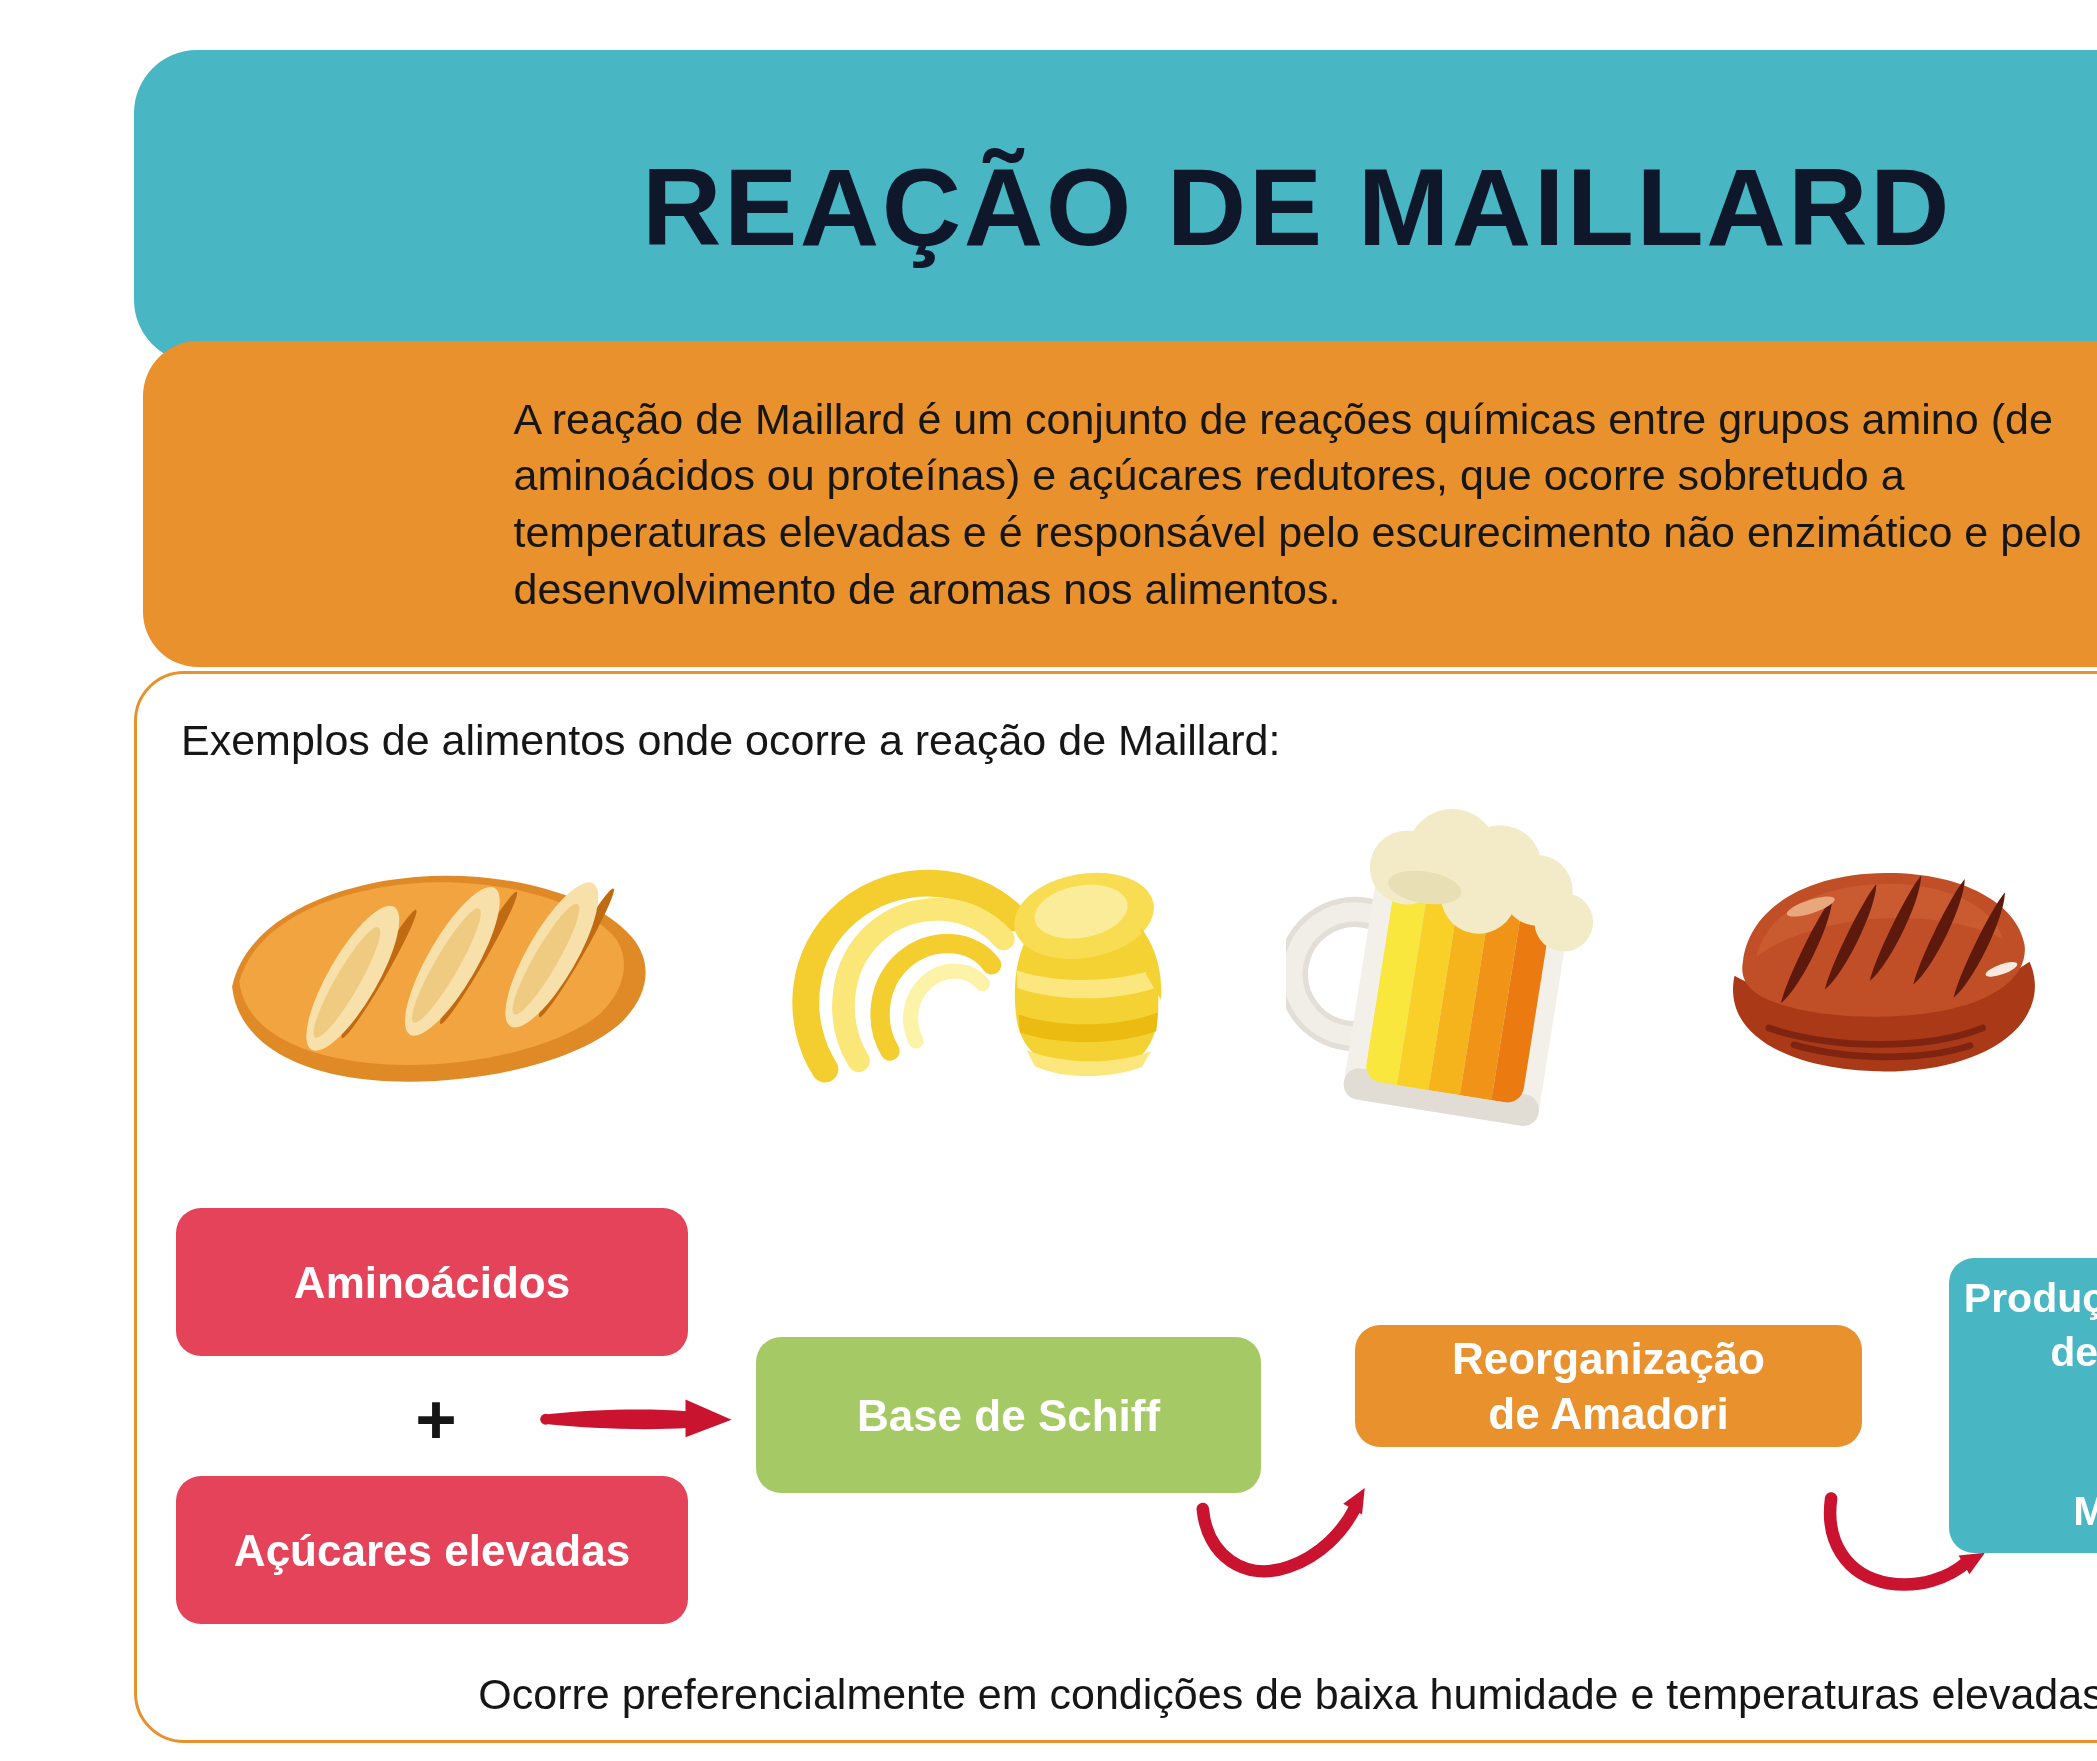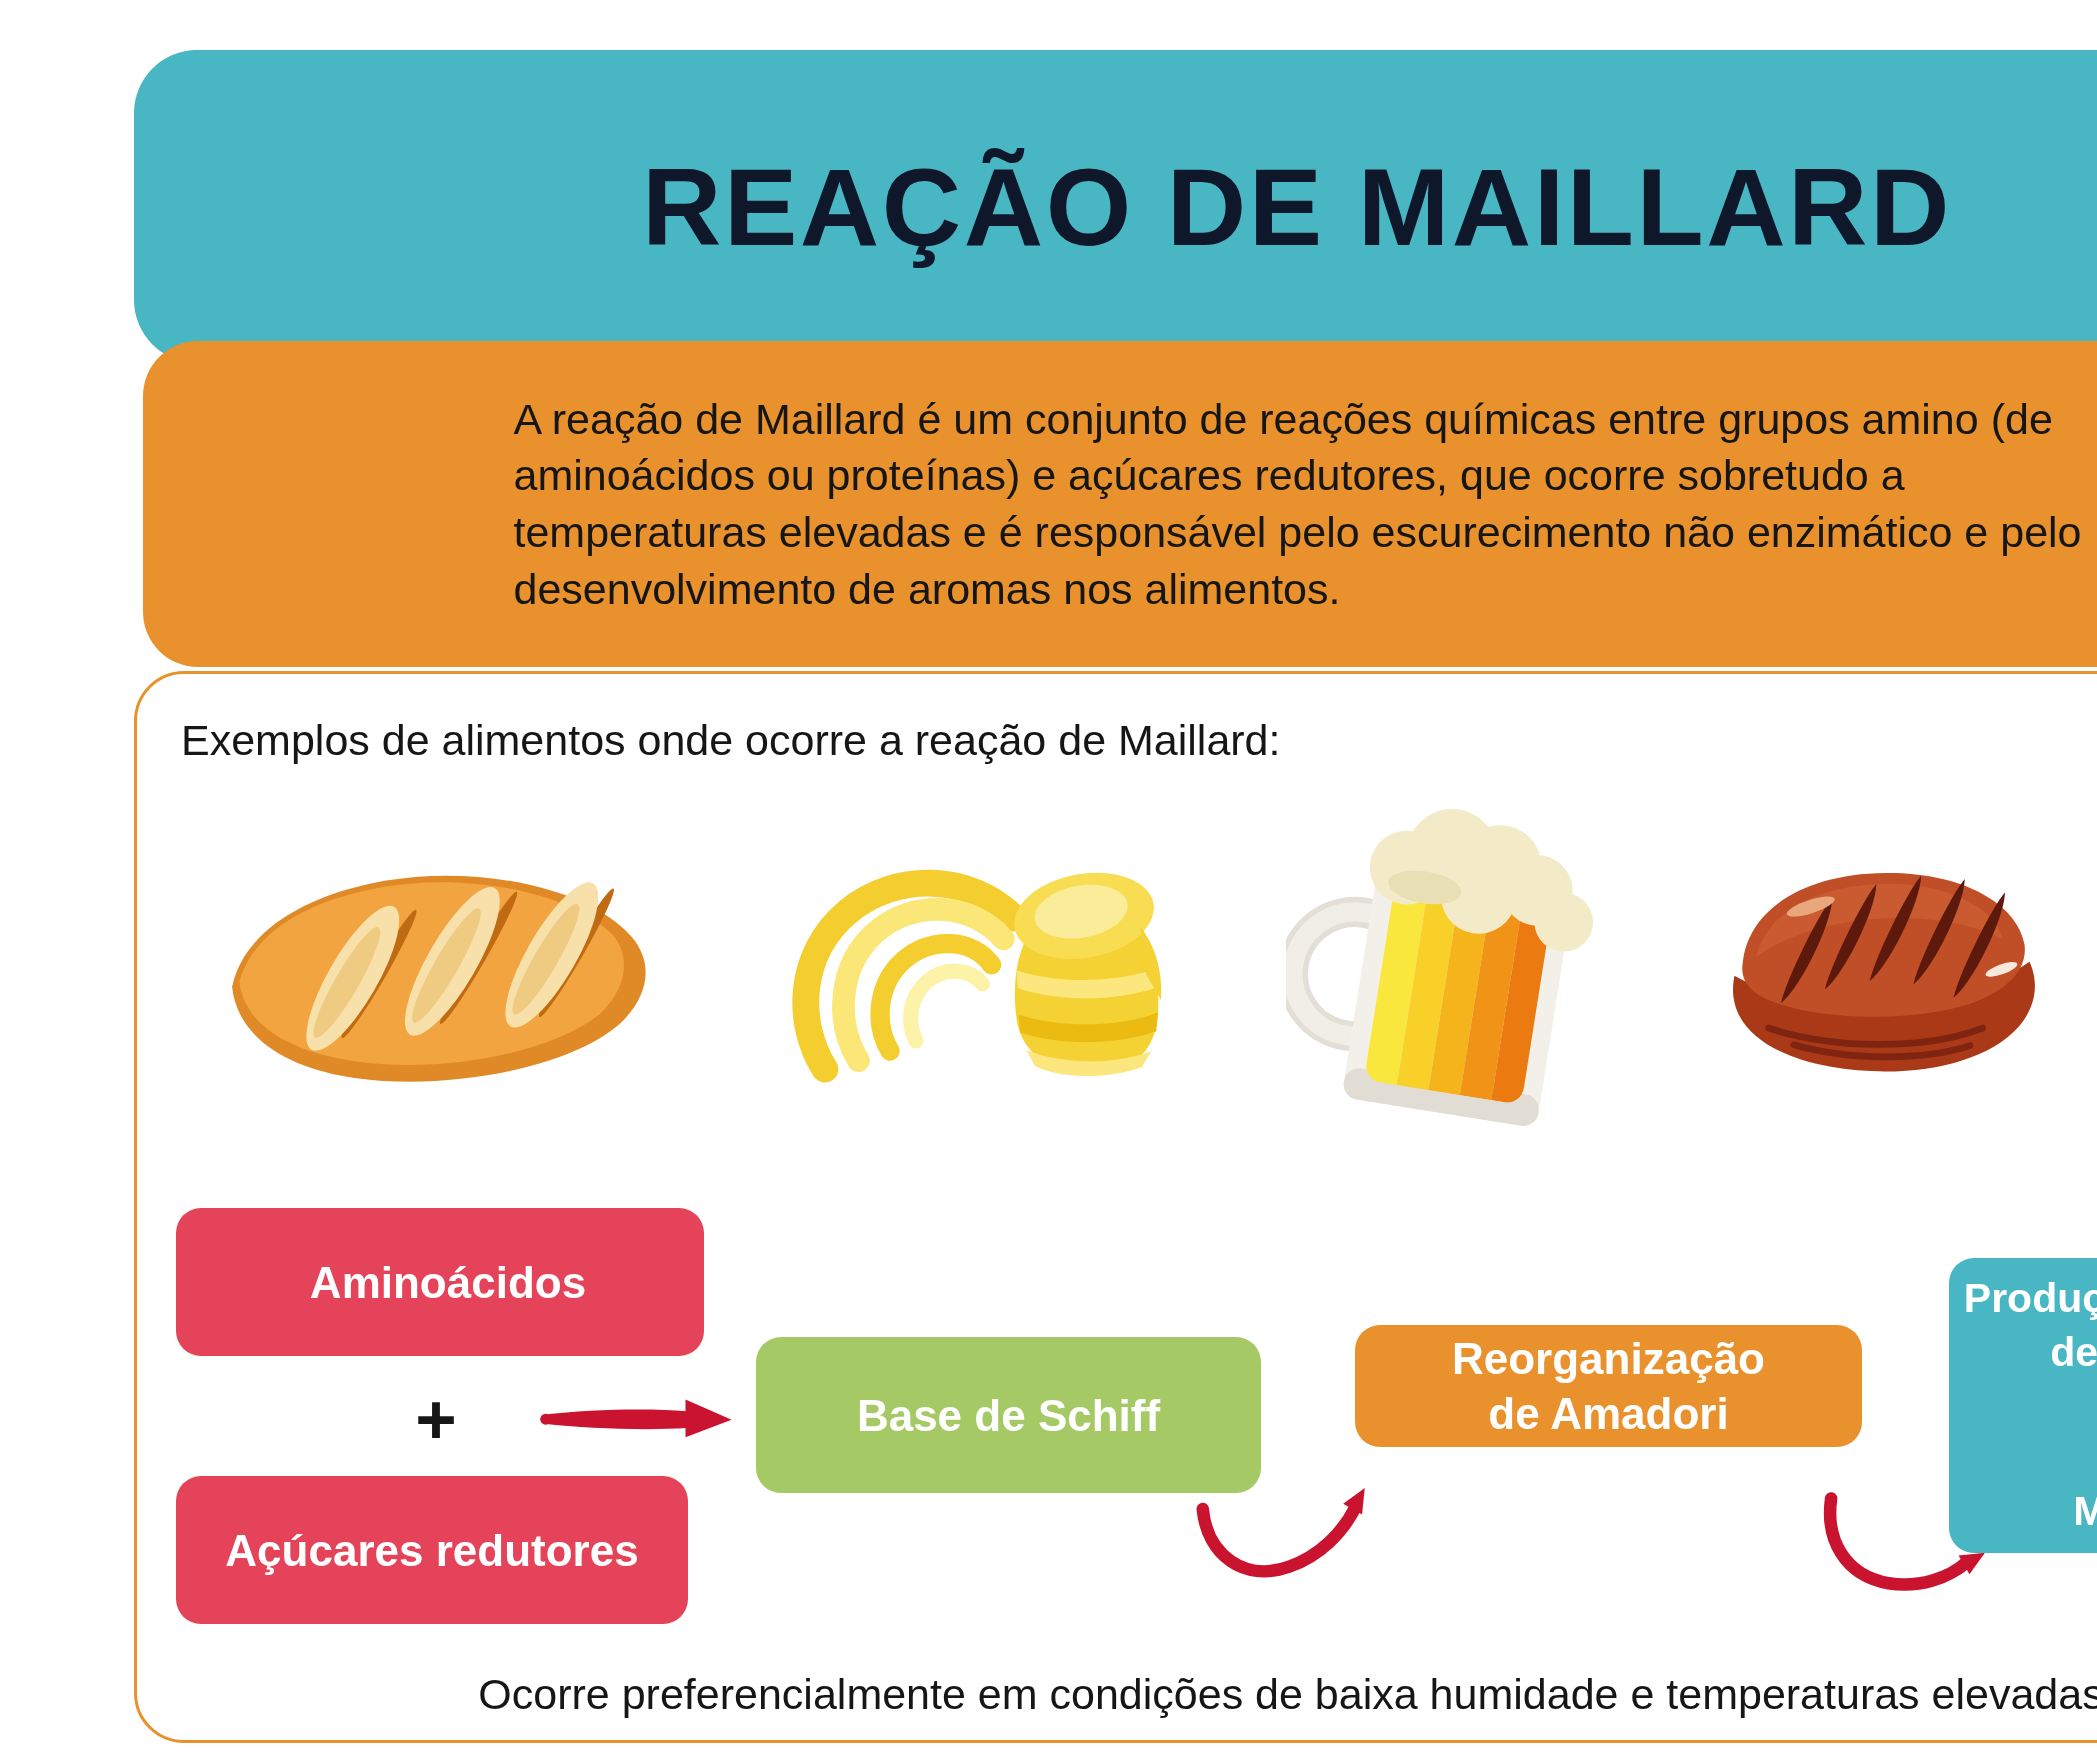--- a/index.html
+++ b/index.html
@@ -42,21 +42,21 @@
   .icon-bread {left:76px; top:168px;width:449px;height:264px;}
   .icon-butter{left:648px;top:162px;width:378px; height:252px;}
   .icon-beer  {left:1149px;top:117px;width:319px; height:344px;}
   .icon-steak {left:1569px;top:155px;width:352px; height:264px;}
   
   .dbox{
     position:absolute;border-radius:25px;display:flex;align-items:center;justify-content:center;
     color:#ffffff;font-weight:700;font-size:44px;text-align:center;
     white-space:pre-line;line-height:1.25;
   }
-  .box-amino  {left:39px;  top:534px;width:512px;height:148px;background:var(--c-red,#E4435A);padding-left:16px;}
+  .box-amino  {left:39px;  top:534px;width:512px;height:148px;background:var(--c-red,#E4435A);}
   .box-sugar  {left:39px;  top:802px;width:512px;height:148px;background:var(--c-red,#E4435A);}
   .box-schiff {left:619px;top:663px;width:505px;height:156px;background:var(--c-green,#A5C964);text-align:center;}
   .box-amadori{left:1218px;top:651px;width:507px;height:122px;background:var(--c-orange,#E8912D);}
   .box-products{left:1812px;top:584px;width:508px;height:295px;background:var(--c-teal,#48B6C3);
     font-size:41px;line-height:1.3;}
   .plus{
     position:absolute;left:236px;top:697px;width:126px;height:96px;
     display:flex;align-items:center;justify-content:center;
     color:var(--c-ink,#161616);font-size:71px;font-weight:600;
   }
@@ -165,21 +165,21 @@
       <ellipse cx="250" cy="180" rx="60" ry="16" fill="#E9A77E" transform="rotate(-18 250 180)"></ellipse>
     </svg>
 
     <div class="dbox box-amino">
       <span>Aminoácidos</span>
     </div>
 
     <div class="plus">+</div>
 
     <div class="dbox box-sugar">
-      <span>Açúcares redutores</span>
+      <span>Açúcares elevadas</span>
     </div>
 
     <svg class="arrow-straight" viewBox="0 0 470 160" aria-hidden="true">
       <path fill="#C9132F" d="M14 66 C120 54 260 50 356 58 L356 98 C260 104 120 100 14 88 Z"></path>
       <circle cx="18" cy="77" r="13" fill="#C9132F"></circle>
       <polygon points="352,30 462,78 352,120" fill="#C9132F"></polygon>
     </svg>
 
     <div class="dbox box-schiff">
       <span>Base de Schiff</span>

